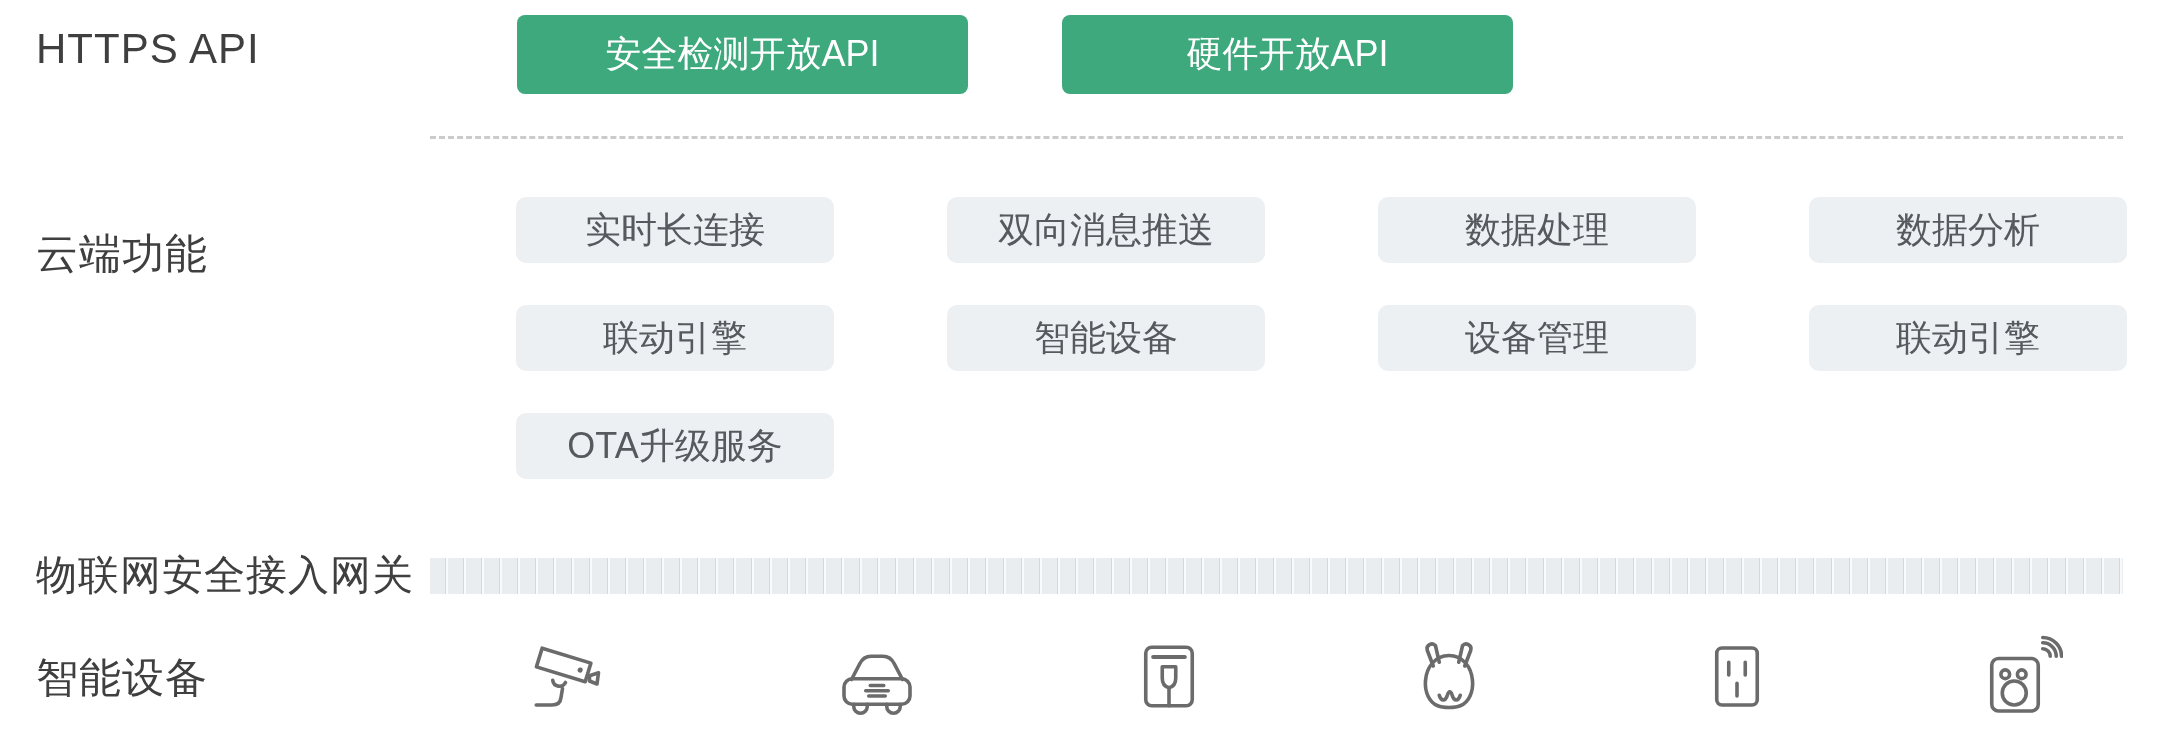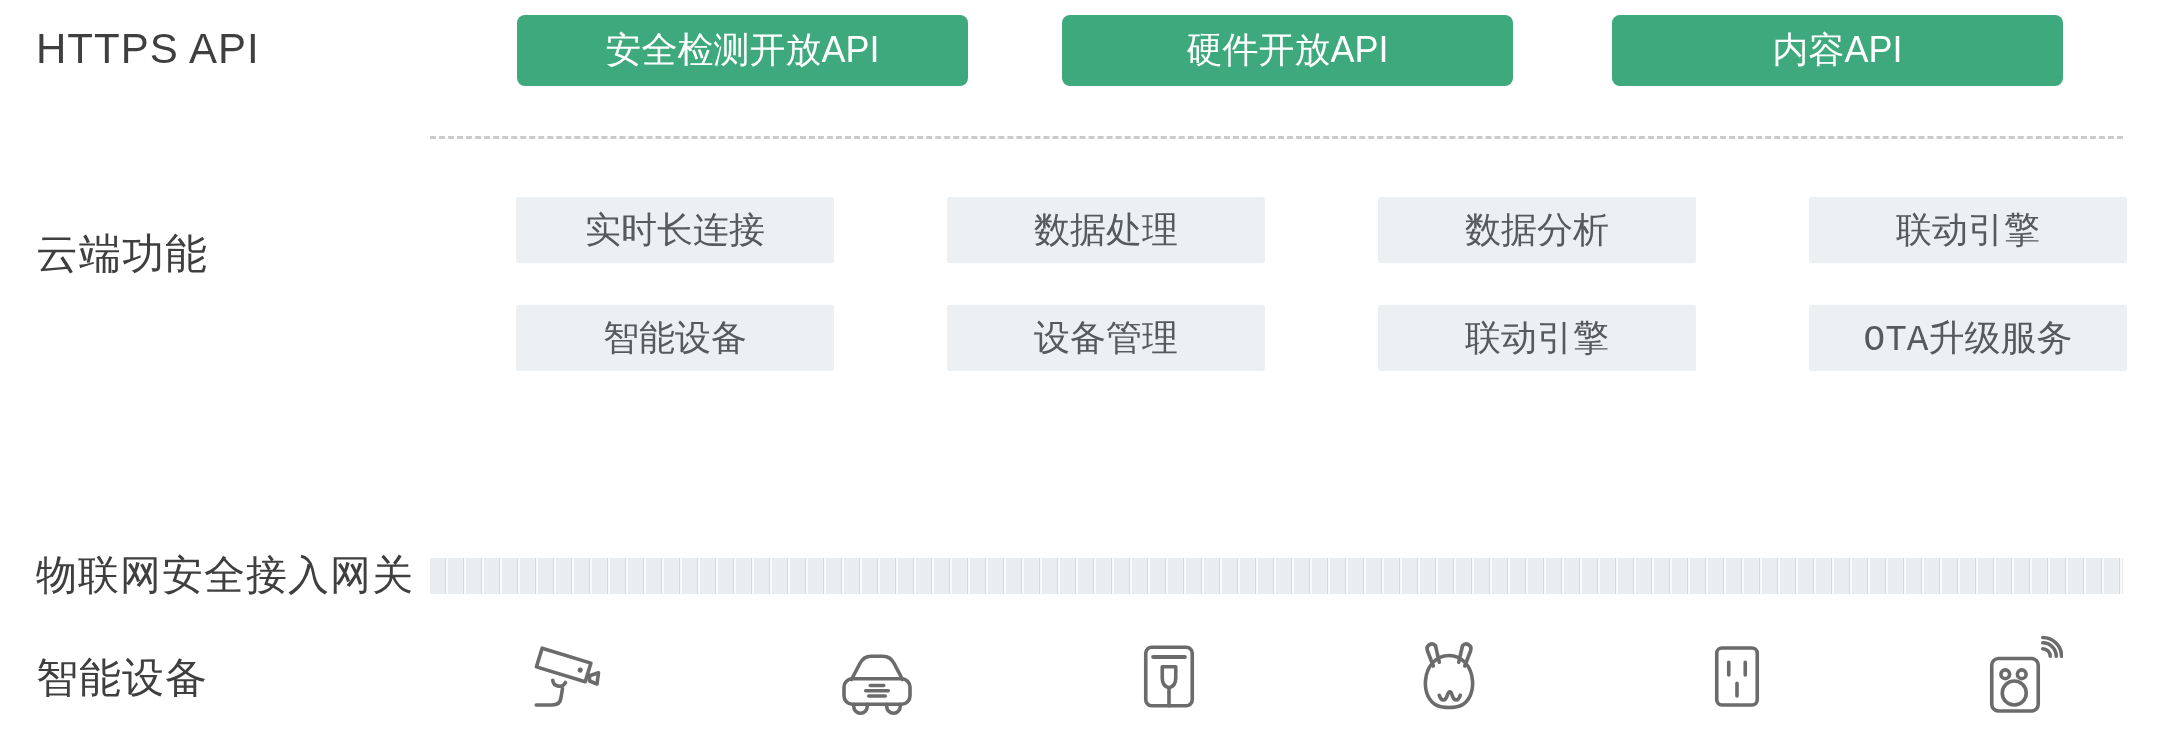--- a/index.html
+++ b/index.html
@@ -7,43 +7,42 @@
     position:relative;width:2168px;height:734px;background:#ffffff;
     font-family:"Liberation Sans","DejaVu Sans",sans-serif;overflow:hidden;padding-left:16px;
   }
   .section-label{
     position:absolute;left:36px;color:#3f3f3f;font-weight:500;
     font-size:42px;letter-spacing:1px;white-space:nowrap;
   }
   
   .label-https{top:15px;height:67px;line-height:67px;}
   .api-btn{
-    position:absolute;top:15px;width:451px;height:71px;border-radius:8px;
+    position:absolute;top:15px;width:451px;height:79px;border-radius:8px;
     background:#3da97d;color:#ffffff;font-size:36px;display:flex;
     align-items:center;justify-content:center;white-space:nowrap;
   }
   .api-btn.b0{left:517px;}
   .api-btn.b1{left:1062px;}
   .api-btn.b2{left:1612px;}
   
   .dashed-sep{
     position:absolute;left:430px;top:136px;width:1693px;height:0;
     border-top:3px dashed #cbcbcb;
   }
   
   .label-cloud{top:226px;}
   .cloud-grid{
     position:absolute;left:516px;top:197px;display:grid;
     grid-template-columns:repeat(4,318px);column-gap:113px;row-gap:42px;
   }
   .chip{
-    height:66px;border-radius:2px;background:#ecf0f3;color:#565a5e;
+    height:66px;border-radius:10px;background:#ecf0f3;color:#565a5e;
     font-size:36px;display:flex;align-items:center;justify-content:center;
     white-space:nowrap;
-    font-family:Liberation Mono, monospace;
   }
   
   .label-gateway{top:551px;font-size:41px;height:48px;line-height:48px;}
   .gateway-bar{
     position:absolute;left:430px;top:558px;width:1693px;height:36px;
     background:repeating-linear-gradient(90deg,
       #e9edf0 0px,#e9edf0 15px,
       #d4d9dc 15px,#d4d9dc 16px,
       #f8fafb 16px,#f8fafb 18px);
   }
@@ -60,27 +59,27 @@
   .ic3{left:1404px;} .ic4{left:1692px;} .ic5{left:1973px;}
 </style>
 </head>
 <body>
 
 <div class="canvas">
 
   <div class="section-label label-https">HTTPS API</div>
   <div class="api-btn b0">安全检测开放API</div>
   <div class="api-btn b1">硬件开放API</div>
-  <div class="api-btn b2">内容API</div>
 
   <div class="dashed-sep"></div>
 
   <div class="section-label label-cloud">云端功能</div>
   <div class="cloud-grid">
     <div class="chip">实时长连接</div>
+    <div class="chip">双向消息推送</div>
     <div class="chip">数据处理</div>
     <div class="chip">数据分析</div>
     <div class="chip">联动引擎</div>
     <div class="chip">智能设备</div>
     <div class="chip">设备管理</div>
     <div class="chip">联动引擎</div>
     <div class="chip">OTA升级服务</div>
   </div>
 
   <div class="section-label label-gateway">物联网安全接入网关</div>

